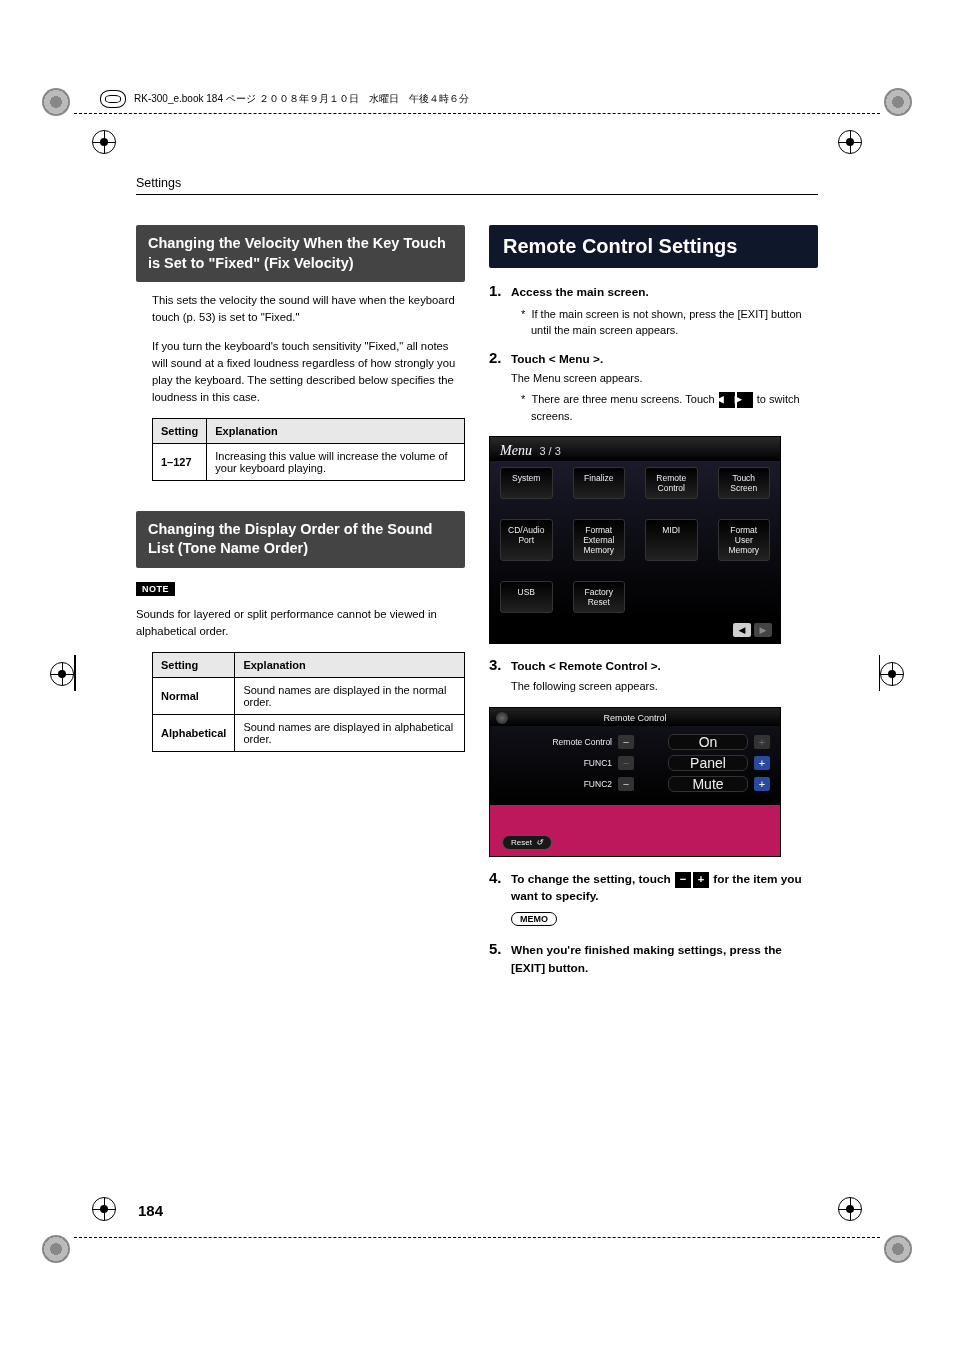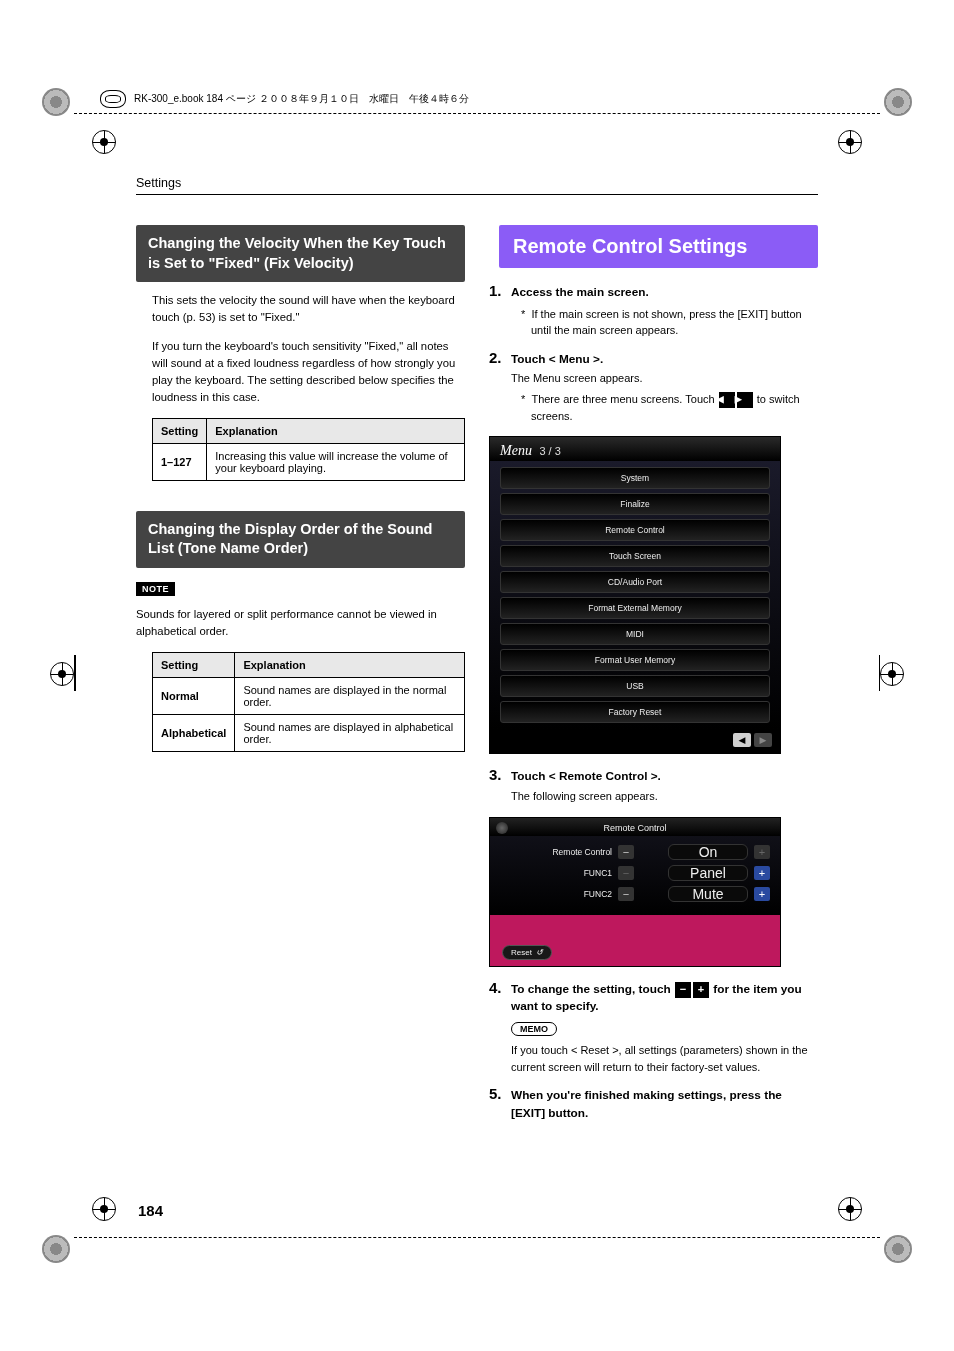--- a/index.html
+++ b/index.html
@@ -46,28 +46,27 @@
     background: #444;
     color: #fff;
     font-weight: bold;
     font-size: 14.5px;
     padding: 9px 12px 9px 12px;
     line-height: 1.35;
     margin-bottom: 10px;
     border-radius: 2px;
   }
   .h1-box {
-    background: #8b5cf6;
+    background: #0f172a;
     color: #fff;
     font-weight: bold;
     font-size: 20px;
     padding: 10px 14px;
     margin-bottom: 16px;
     border-radius: 2px;
-    margin-left: 10px;
   }
   .body-text {
     font-size: 11.3px;
     line-height: 1.5;
     margin: 6px 0 12px 16px;
   }
   .note-tag {
     display: inline-block;
     background: #000; color: #fff;
     font-size: 9px; font-weight: bold;
@@ -125,22 +124,22 @@
     width: 290px;
   }
   .menu-shot { padding: 0; }
   .menu-title {
     font-family: Georgia, serif; font-style: italic;
     font-size: 14px; padding: 6px 10px 2px; color: #fff;
     background: linear-gradient(#2a2a2a,#000);
   }
   .menu-title .frac { font-style: normal; font-size: 11px; font-family: Arial; margin-left: 4px; color: #ddd;}
   .menu-grid {
-    display: grid; grid-template-columns: 1fr;
-    gap: 4px; padding: 6px 10px;
+    display: grid; grid-template-columns: 1fr 1fr 1fr 1fr;
+    gap: 20px; padding: 6px 10px;
     background: linear-gradient(#1a1a2a,#000);
   }
   .menu-btn {
     background: linear-gradient(#000,#222);
     border: 1px solid #333;
     border-radius: 3px;
     text-align: center;
     padding: 5px 2px;
     font-size: 8.5px;
   }
@@ -362,21 +361,20 @@
           </span>
         </div>
       </div>
 
       <ol class="steps" style="counter-reset: step 3;">
         <li>
           <div class="step-head">
             <span>To change the setting, touch </span><span class="inline-btn">−</span><span class="inline-btn">+</span><span> for the item you want to specify.</span>
           </div>
           <div class="memo-tag" style="margin-left:0">MEMO</div>
-          <div class="step-sub">If you touch &lt; Reset &gt;, all settings (parameters) shown in the current screen will return to their factory-set values.</div>
         </li>
         <li>
           <div class="step-head">When you're finished making settings, press the [EXIT] button.</div>
         </li>
       </ol>
     </div>
   </div>
 </div>
 
 <div class="page-num">184</div>

